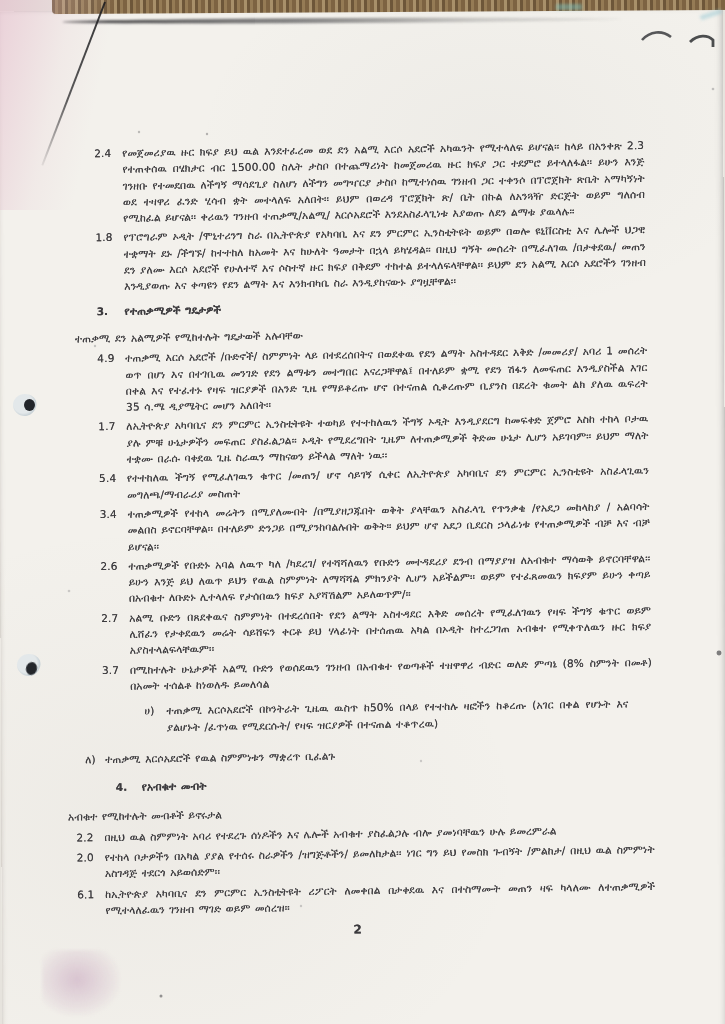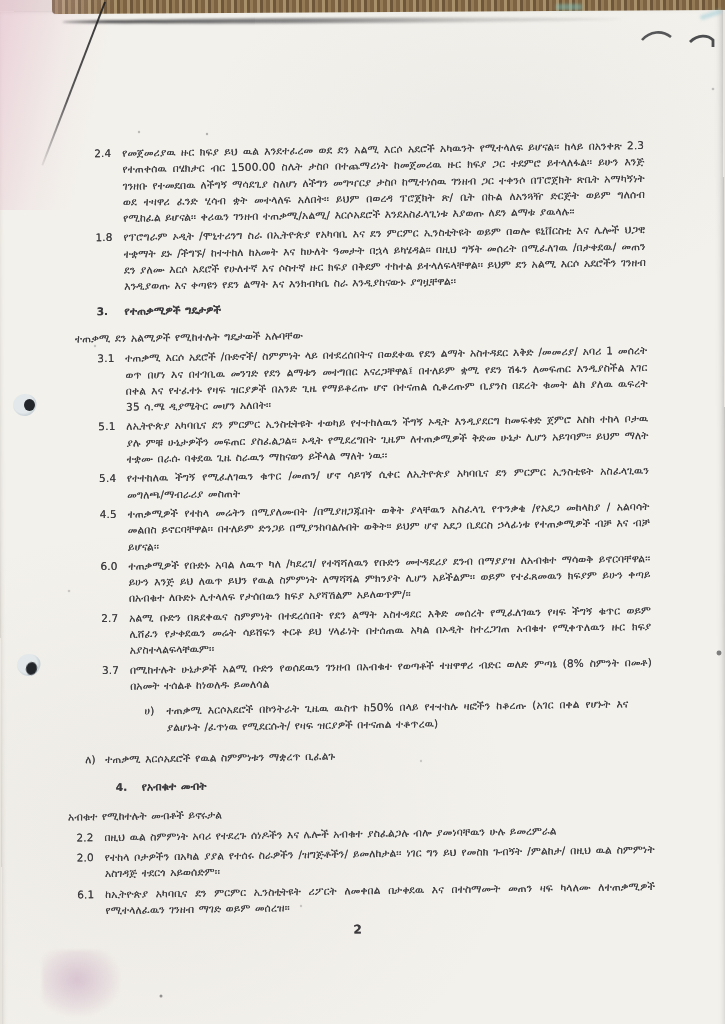--- a/index.html
+++ b/index.html
@@ -152,41 +152,41 @@
     </div>
 
     <div class="item heading h3">
       <span class="num">3.</span>
       <span class="txt">የተጠቃሚዎች ግዴታዎች</span>
     </div>
 
     <div class="intro">ተጠቃሚ ደን አልሚዎች የሚከተሉት ግዴታወች አሉባቸው</div>
 
     <div class="item">
-      <span class="num">3.1</span>
+      <span class="num">4.9</span>
       <span class="txt">ተጠቃሚ እርሶ አደሮች /ቡድኖች/ ስምምነት ላይ በተደረሰበትና በወደቀዉ የደን ልማት አስተዳደር እቅድ /መመሪያ/ አባሪ 1 መሰረት ወጥ በሆነ እና በተገቢዉ መንገድ የደን ልማቱን መተግበር እናረጋቸዋል፤ በተለይም ቋሚ የደን ሽፋን ለመፍጠር እንዲያስችል እገር በቀል እና የተፈተኑ የዛፍ ዝርያዎች በአንድ ጊዜ የማይቆረጡ ሆኖ በተናጠል ሲቆረጡም ቢያንስ በደረት ቁመት ልክ ያለዉ ዉፍረት 35 ሳ.ሜ ዲያሜትር መሆን አለበት፡፡</span>
     </div>
 
     <div class="item">
-      <span class="num">5.1</span>
+      <span class="num">1.7</span>
       <span class="txt">ለኢትዮጵያ አካባቢና ደን ምርምር ኢንስቲትዩት ተወካይ የተተከለዉን ችግኝ ኦዲት እንዲያደርግ ከመፍቀድ ጀምሮ እስከ ተከላ ቦታዉ ያሉ ምቹ ሁኔታዎችን መፍጠር ያስፈልጋል፡፡ ኦዲት የሚደረግበት ጊዜም ለተጠቃሚዎች ቅድመ ሁኔታ ሊሆን አይገባም፡፡ ይህም ማለት ተቋሙ በራሱ ባቀደዉ ጊዜ ስራዉን ማከናወን ይችላል ማለት ነዉ፡፡</span>
     </div>
 
     <div class="item">
       <span class="num">5.4</span>
       <span class="txt">የተተከለዉ ችግኝ የሚፈለገዉን ቁጥር /መጠን/ ሆኖ ሳይገኝ ሲቀር ለኢትዮጵያ አካባቢና ደን ምርምር ኢንስቲዩት አስፈላጊዉን መግለጫ/ማብራሪያ መስጠት</span>
     </div>
 
     <div class="item">
-      <span class="num">4.5</span>
+      <span class="num">3.4</span>
       <span class="txt">ተጠቃሚዎች የተከላ መሬትን በሚያለሙበት /በሚያዘጋጁበት ወቅት ያላቸዉን አስፈላጊ የጥንቃቄ /የአደጋ መከላከያ / አልባሳት መልበስ ይኖርባቸዋል፡፡ በተለይም ድንጋይ በሚያንከባልሉበት ወቅት፡፡ ይህም ሆኖ አደጋ ቢደርስ ኃላፊነቱ የተጠቃሚዎች ብቻ እና ብቻ ይሆናል፡፡</span>
     </div>
 
     <div class="item">
-      <span class="num">6.0</span>
+      <span class="num">2.6</span>
       <span class="txt">ተጠቃሚዎች የቡድኑ አባል ለዉጥ ካለ /ካደረገ/ የተሻሻለዉን የቡድን መተዳደሪያ ደንብ በማያያዝ ለአብቁተ ማሳወቅ ይኖርባቸዋል፡፡ ይሁን እንጅ ይህ ለዉጥ ይህን የዉል ስምምነት ለማሻሻል ምክንያት ሊሆን አይችልም፡፡ ወይም የተፈጸመዉን ክፍያም ይሁን ቀጣይ በአብቁተ ለቡድኑ ሊተላለፍ የታሰበዉን ክፍያ አያሻሽልም አይለወጥም/፡፡</span>
     </div>
 
     <div class="item">
       <span class="num">2.7</span>
       <span class="txt">አልሚ ቡድን በጸደቀዉና ስምምነት በተደረሰበት የደን ልማት አስተዳደር እቅድ መሰረት የሚፈለገዉን የዛፍ ችግኝ ቁጥር ወይም ሊሸፈን የታቀደዉን መሬት ሳይሸፍን ቀርቶ ይህ ሃላፊነት በተሰጠዉ አካል በኦዲት ከተረጋገጠ አብቁተ የሚቀጥለዉን ዙር ክፍያ አያስተላልፍላቸዉም፡፡</span>
     </div>
 
     <div class="item">
       <span class="num">3.7</span>

